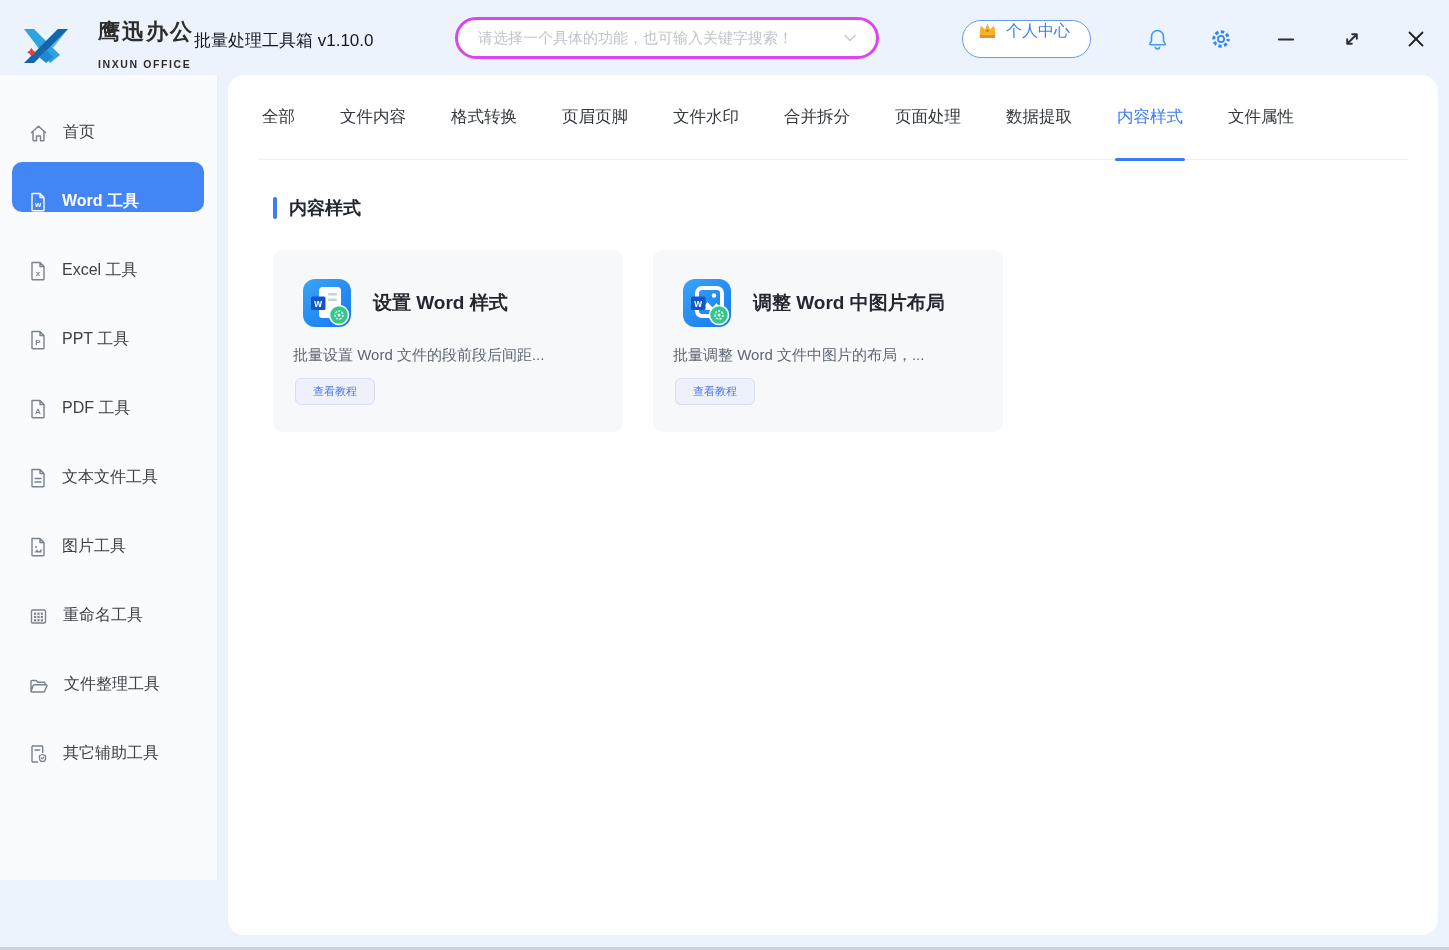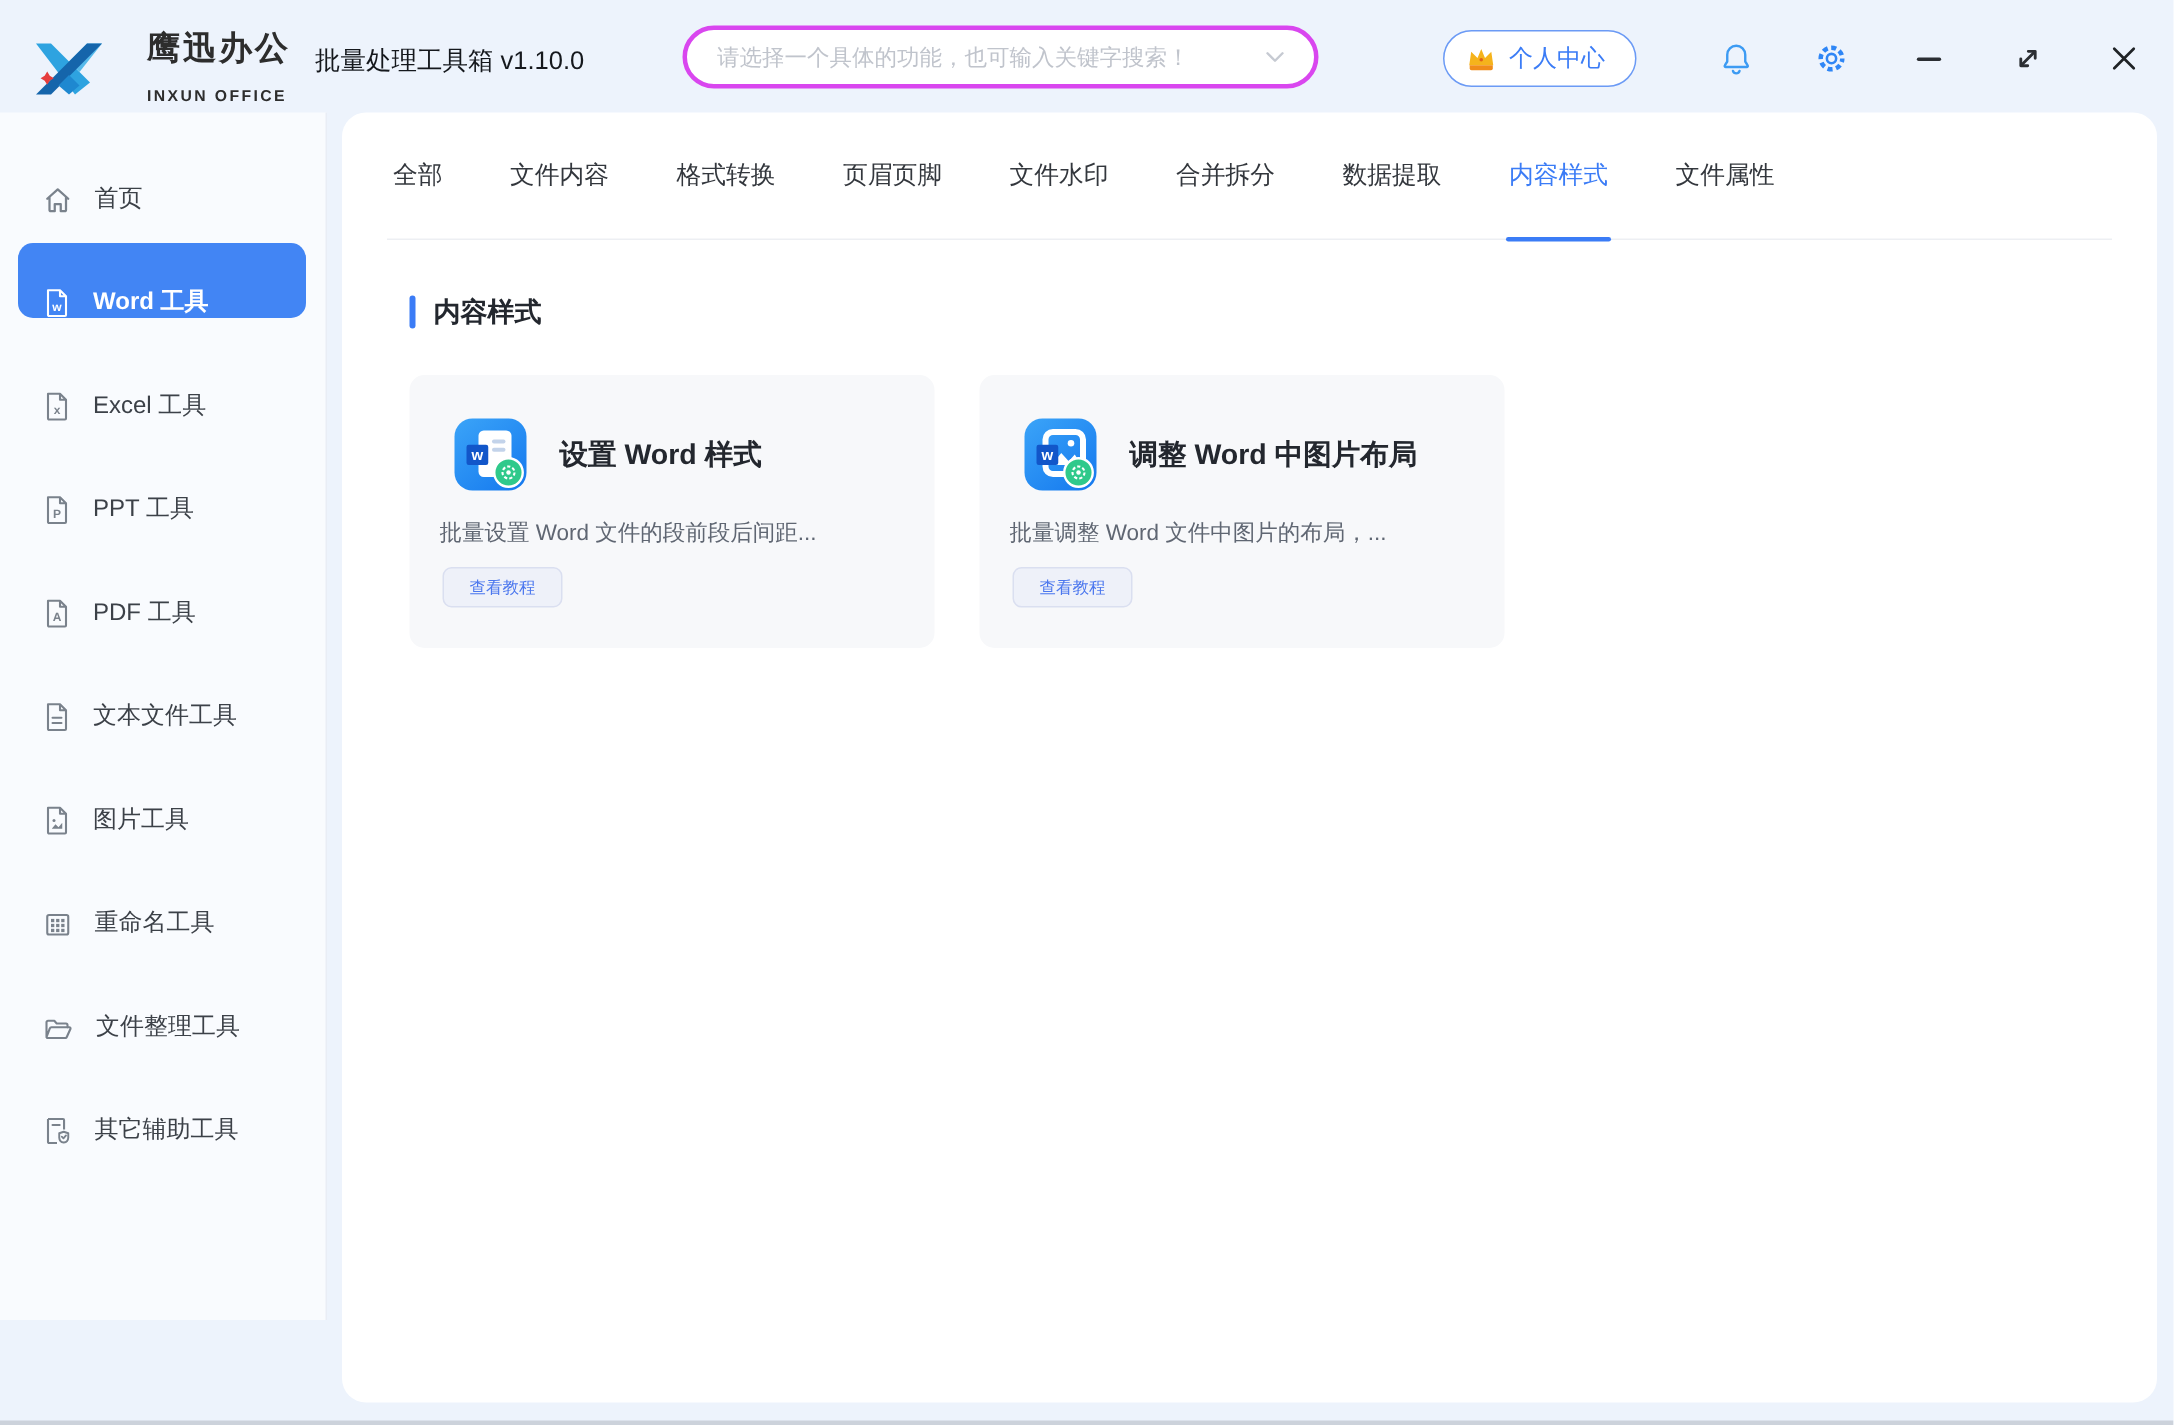--- a/index.html
+++ b/index.html
@@ -10,31 +10,31 @@
     position:relative;
     color:#23272e;
   }
   
   .header { position:absolute; left:0; top:0; width:1449px; height:75px; }
   .logo { position:absolute; left:20px; top:19px; display:flex; align-items:center; gap:26px; }
   .logo-mark { width:52px; height:52px; }
   .brand-text { display:flex; flex-direction:column; line-height:1; }
   .brand-cn { font-size:22px; font-weight:bold; color:#2d2d2d; letter-spacing:2px; }
   .brand-en { font-size:10.5px; font-weight:bold; color:#2d2d2d; letter-spacing:1.6px; margin-top:16px; }
-  .app-title { position:absolute; left:210px; top:29px; font-size:17px; color:#15181d; }
+  .app-title { position:absolute; left:194px; top:29px; font-size:17px; color:#15181d; }
   .search-box {
     position:absolute; left:455px; top:17px; width:424px; height:42px;
     background:#fff; border:3px solid #d946ef; border-radius:21px;
     display:flex; align-items:center; padding:0 18px 0 20px; cursor:pointer;
   }
   .search-placeholder { flex:1; font-size:15px; color:#c0c4cc; white-space:nowrap; overflow:hidden; }
   .user-center {
     position:absolute; left:962px; top:20px; height:38px; padding:0 20px 0 14px;
     border:1.5px solid #6b9af5; border-radius:19px; background:#fff;
-    display:flex; align-items:center; gap:8px; cursor:pointer;
+    display:flex; align-items:flex-start; gap:8px; cursor:pointer;
   }
   .user-center-label { font-size:16px; color:#3b7cf6; }
   .hbtn { position:absolute; width:30px; height:30px; top:24px; display:flex; align-items:center; justify-content:center; cursor:pointer; }
   .hbtn.bell   { left:1142px; }
   .hbtn.gear   { left:1206px; }
   .hbtn.minimize { left:1271px; }
   .hbtn.expand { left:1337px; }
   .hbtn.close  { left:1401px; }
   
   .sidebar {
@@ -283,20 +283,21 @@
 
 <div class="main-panel">
 
   <div class="tabstrip">
     <span class="tab">全部</span>
     <span class="tab">文件内容</span>
     <span class="tab">格式转换</span>
     <span class="tab">页眉页脚</span>
     <span class="tab">文件水印</span>
     <span class="tab">合并拆分</span>
+    <span class="tab">页面处理</span>
     <span class="tab">数据提取</span>
     <span class="tab active">内容样式</span>
     <span class="tab">文件属性</span>
   </div>
 
   <div class="content">
 
     <div class="section-header">
       <span class="section-bar"></span>
       <span class="section-title">内容样式</span>

